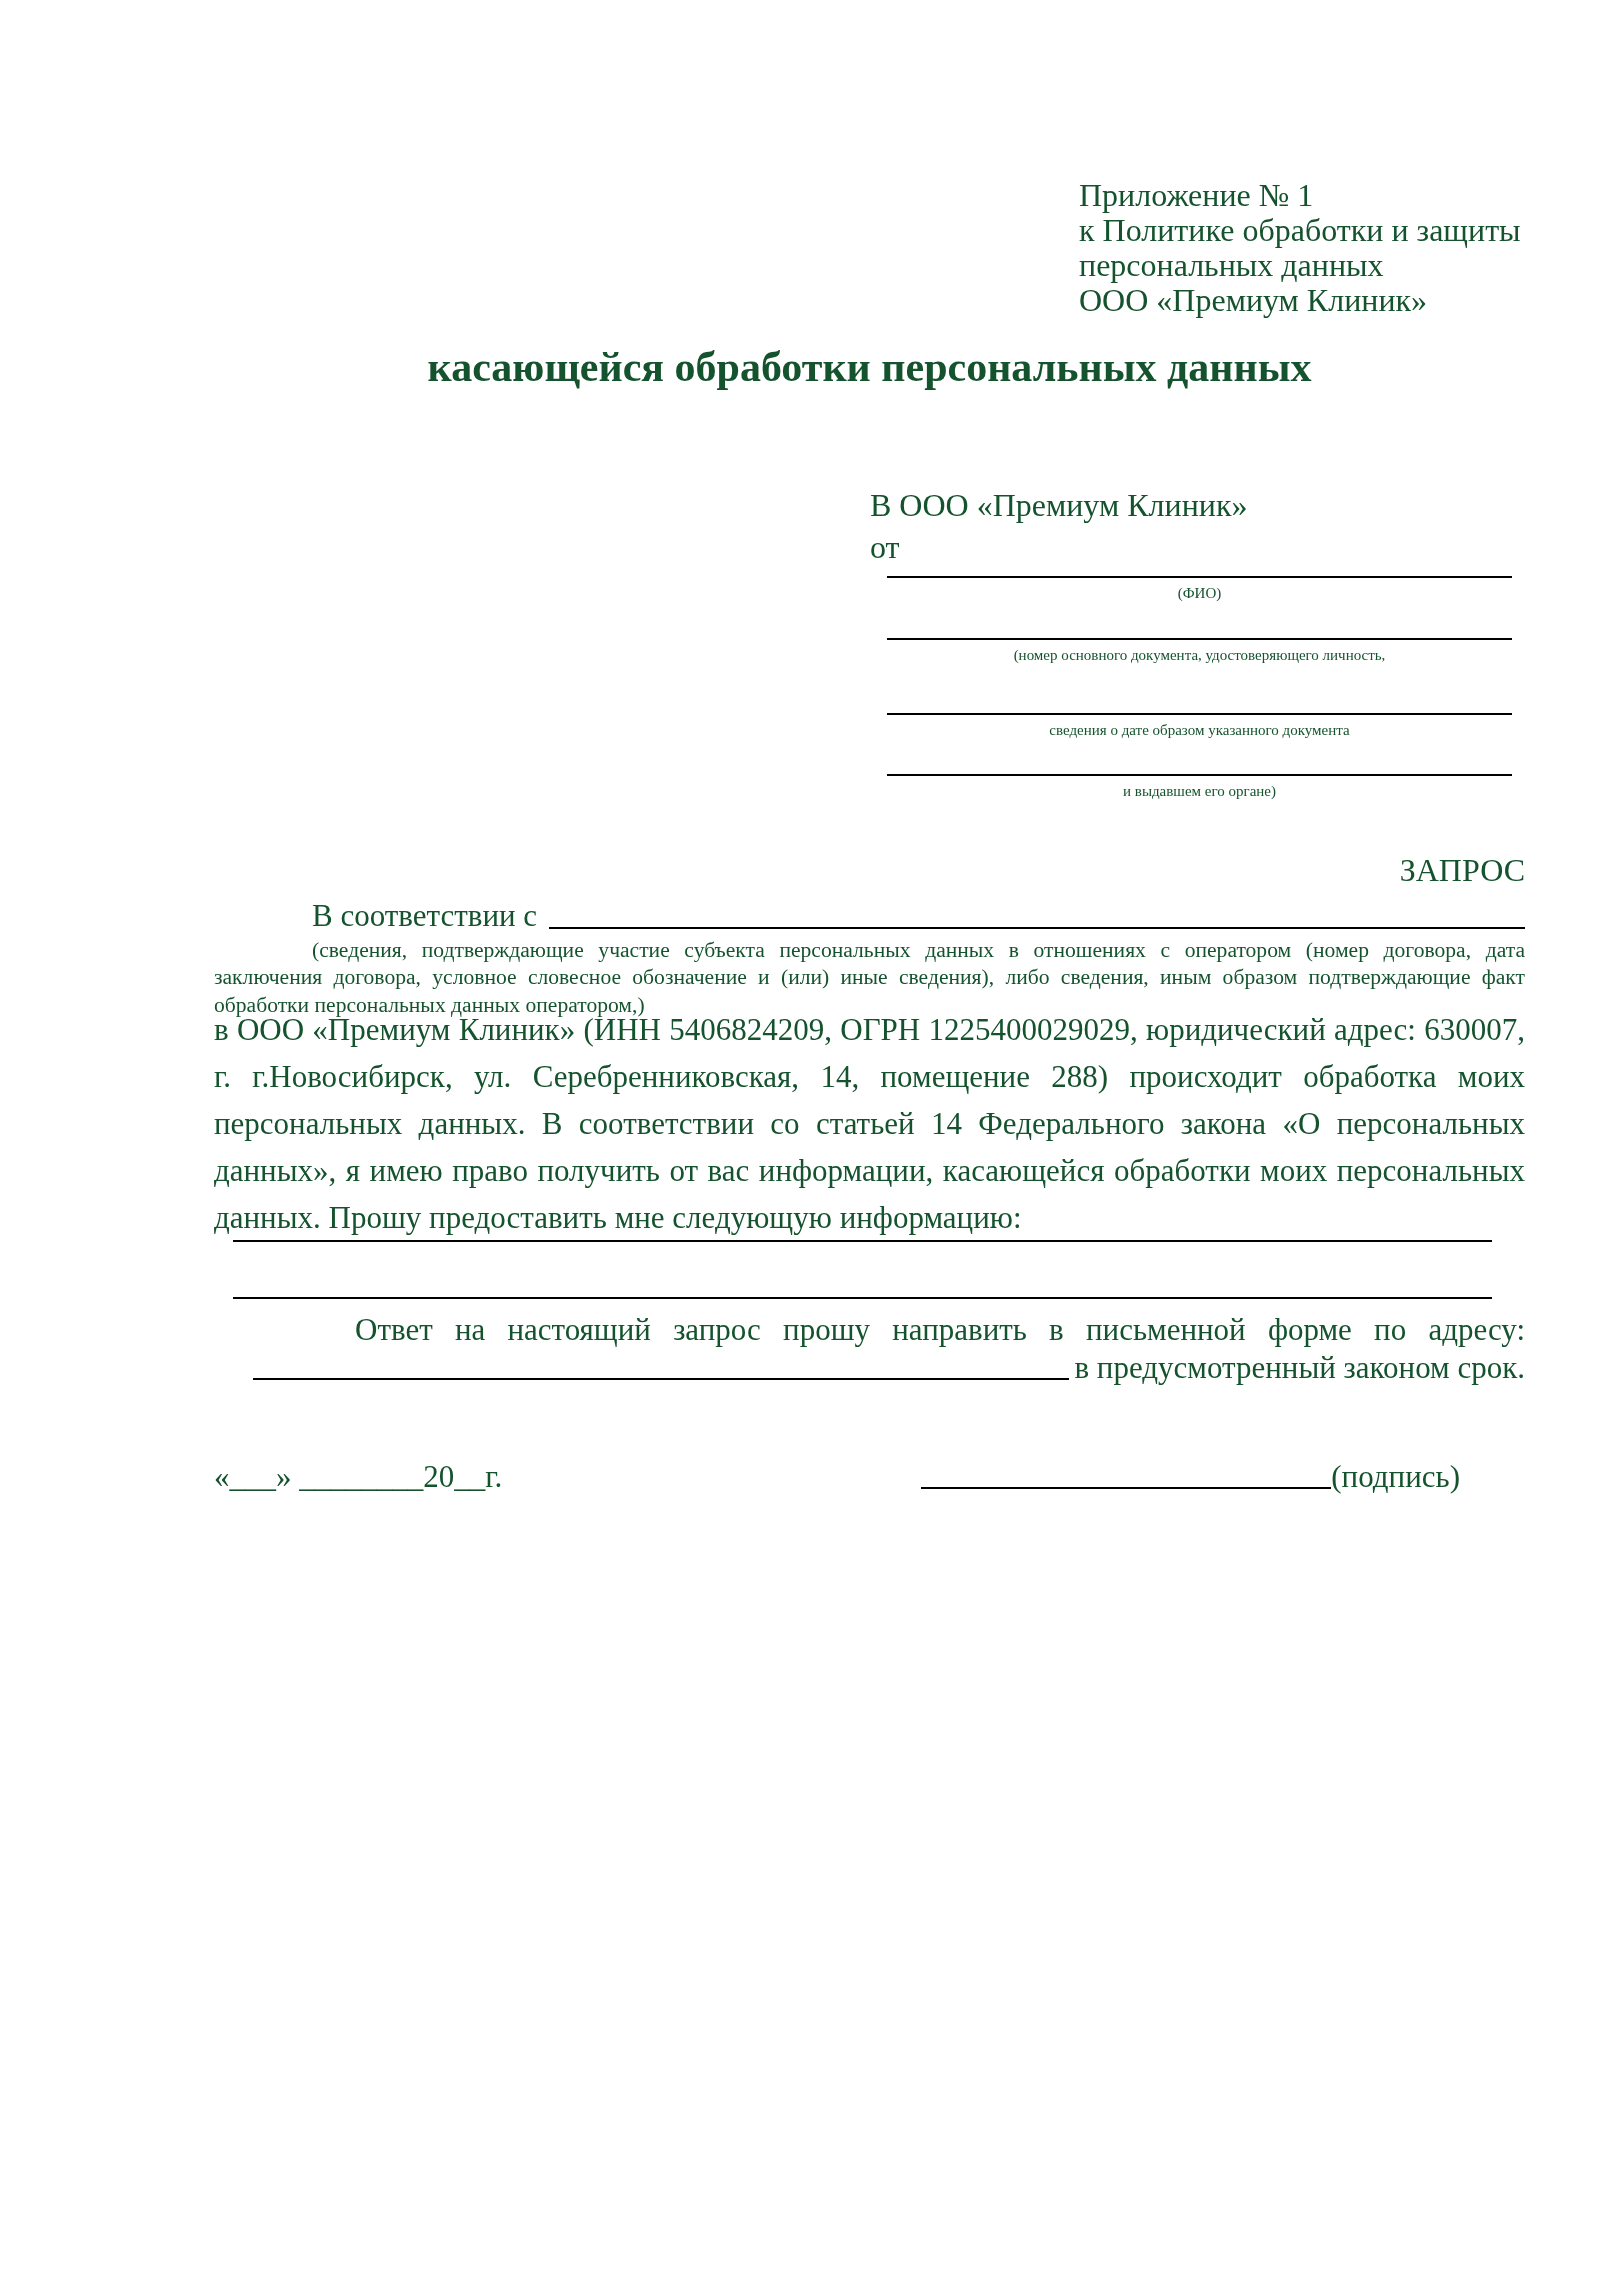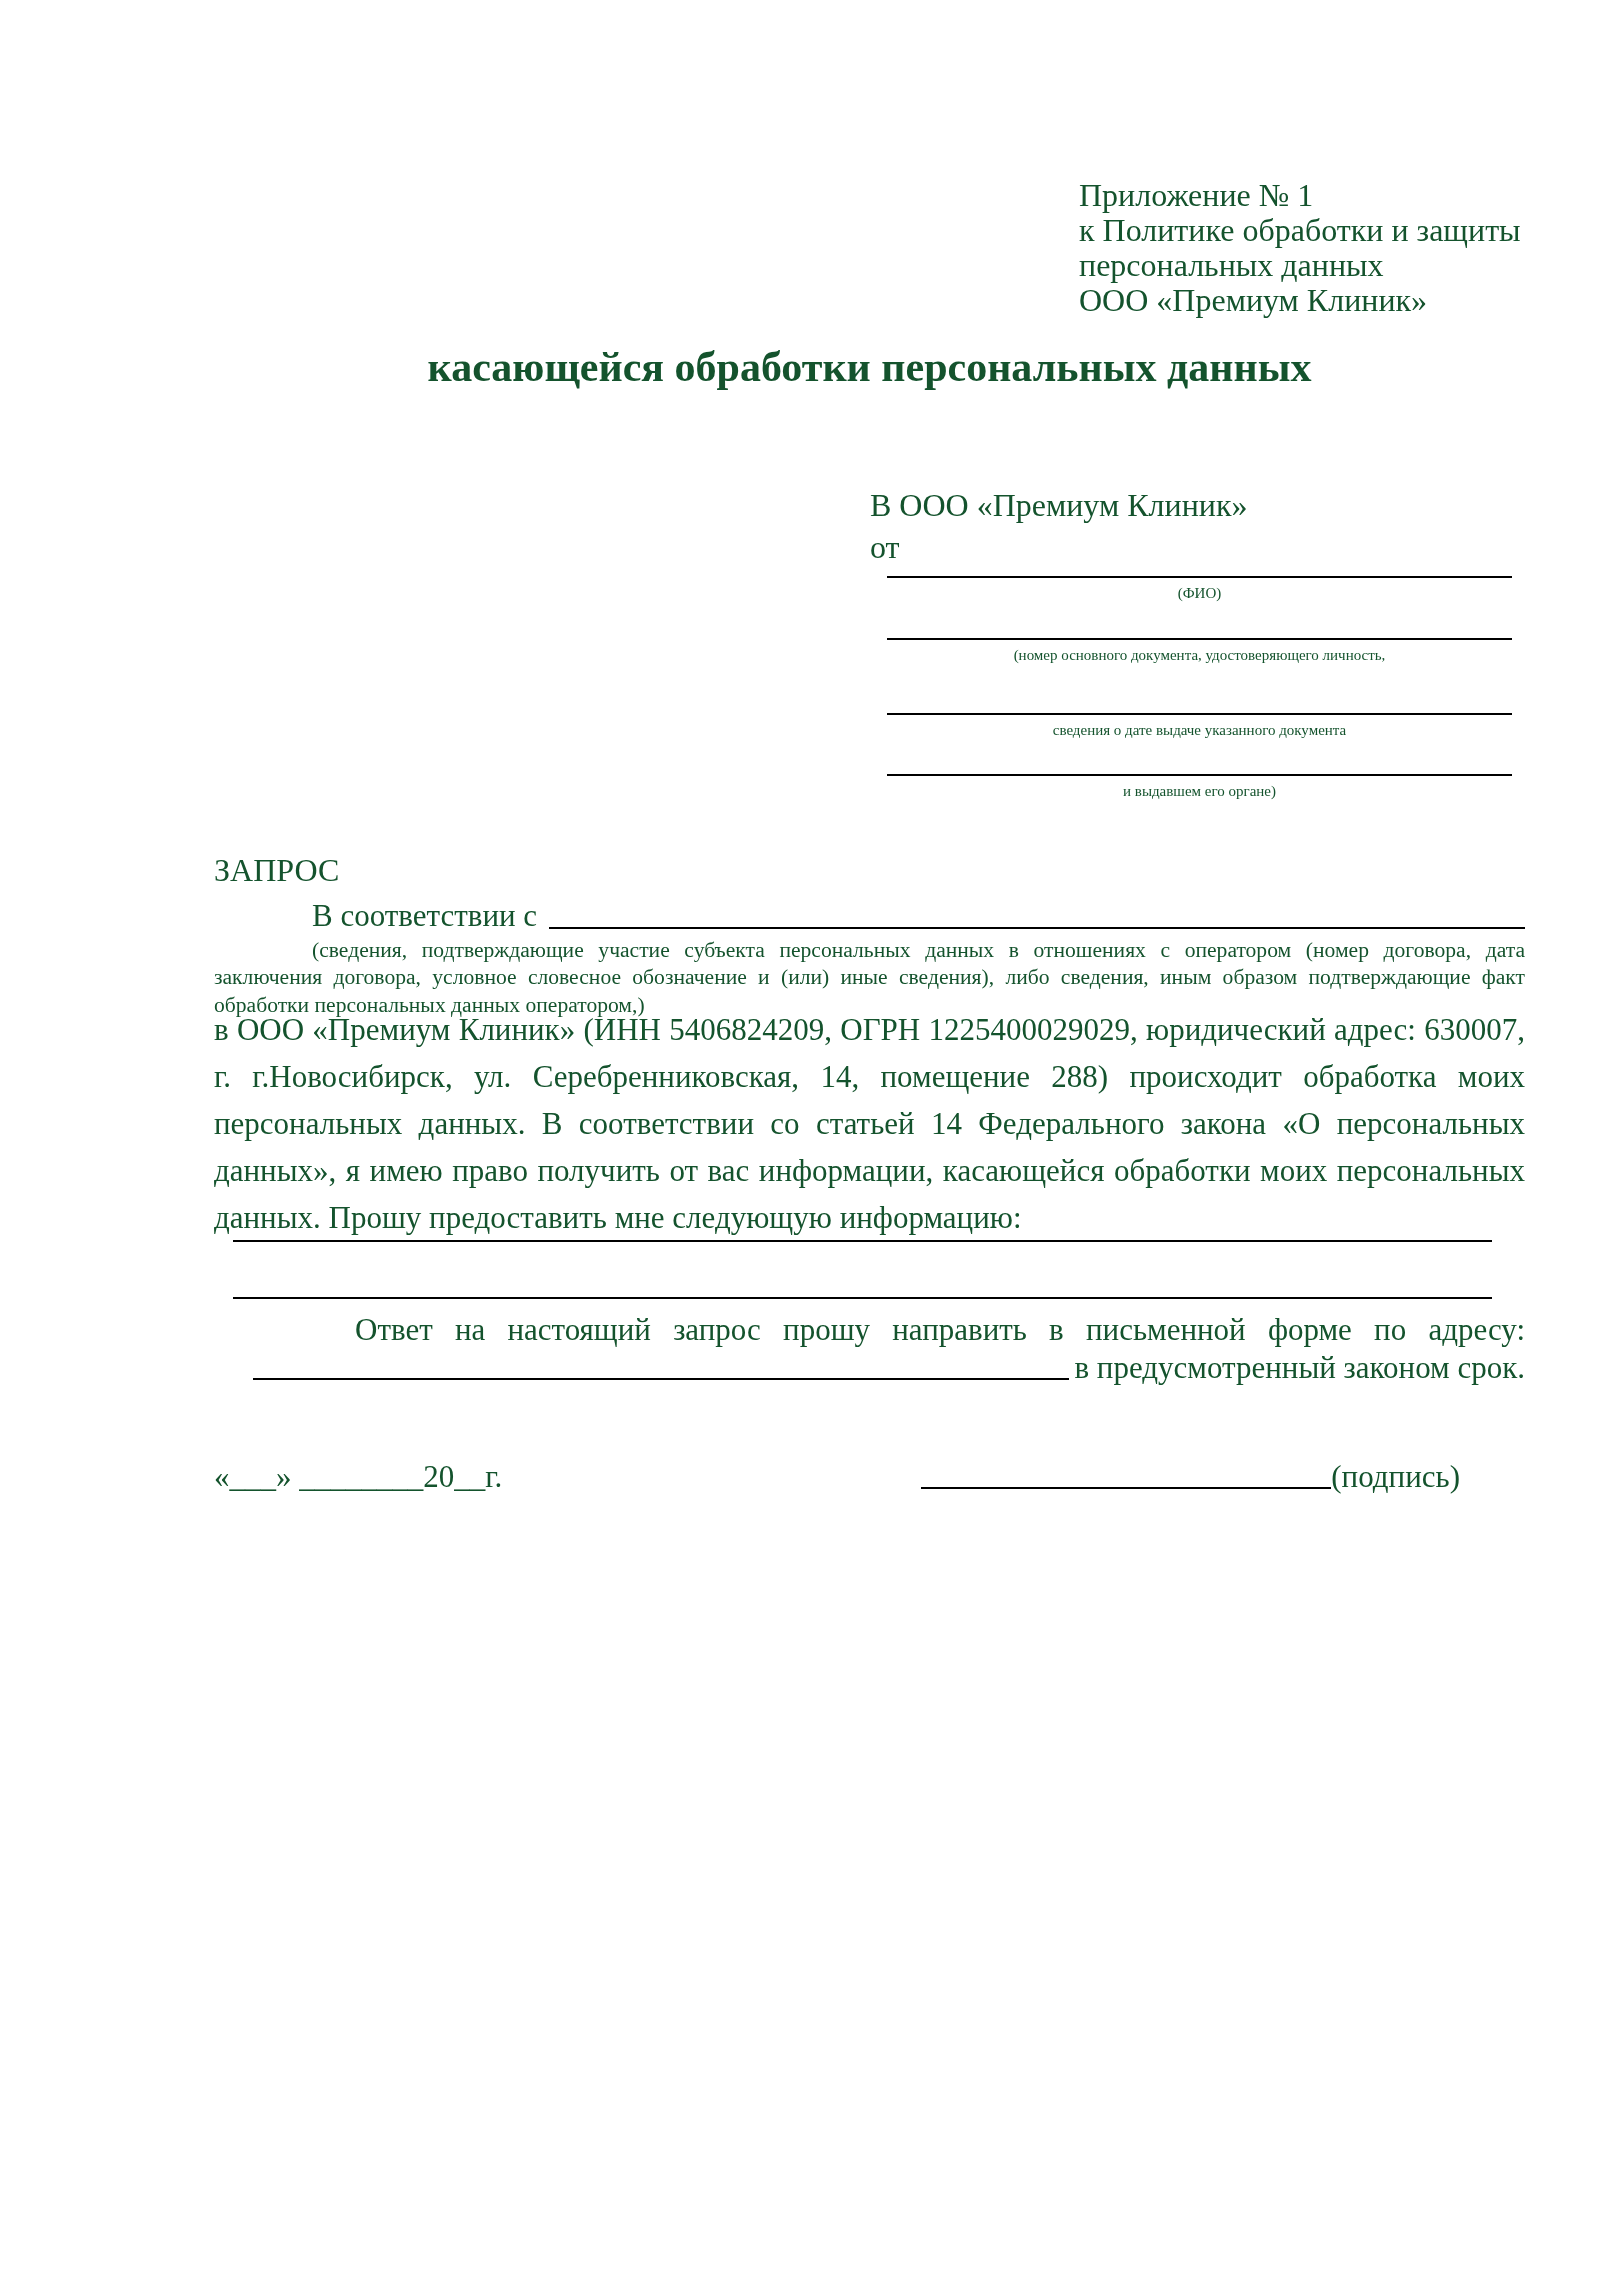--- a/index.html
+++ b/index.html
@@ -20,21 +20,21 @@
   
   .doc-title{left:214px; top:345px; width:1311px; text-align:center; font-weight:bold; font-size:42px; line-height:44px;}
 
   
   .addr-head{left:870px; top:484px; width:647px; font-size:32px; line-height:42px;}
   .field{left:887px; width:625px;}
   .blank-line{height:0; border-bottom:2.9px solid #000;}
   .field .caption{font-size:15px; line-height:27.4px; text-align:center; padding-top:2px;}
 
   
-  .zapros{left:214px; top:851px; width:1311px; text-align:left; font-size:32px; line-height:39px;}
+  .zapros{left:214px; top:851px; width:1311px; text-align:right; font-size:32px; line-height:39px;}
 
   
   .row{display:flex; align-items:flex-end;}
   .accordance{left:214px; top:896px; width:1311px; font-size:31px; line-height:39px;}
   .accordance .prefix{padding-left:98px; white-space:nowrap;}
   .fill-line{flex:1; border-bottom:2.9px solid #000; margin-bottom:5.9px; margin-left:11.8px;}
 
   
   .fine-print{left:214px; top:937px; width:1311px; font-size:21.6px; line-height:27.4px; text-align:justify; text-indent:98px;}
 
@@ -84,21 +84,21 @@
     <div class="caption">(ФИО)</div>
   </div>
 
   <div class="abs field" style="top:638px;">
     <div class="blank-line"></div>
     <div class="caption">(номер основного документа, удостоверяющего личность,</div>
   </div>
 
   <div class="abs field" style="top:713px;">
     <div class="blank-line"></div>
-    <div class="caption">сведения о дате выдаче указанного документа</div>
+    <div class="caption">сведения о дате образом указанного документа</div>
   </div>
 
   <div class="abs field" style="top:774px;">
     <div class="blank-line"></div>
     <div class="caption">и выдавшем его органе)</div>
   </div>
 
   <div class="abs zapros">ЗАПРОС</div>
 
   <div class="abs row accordance">

